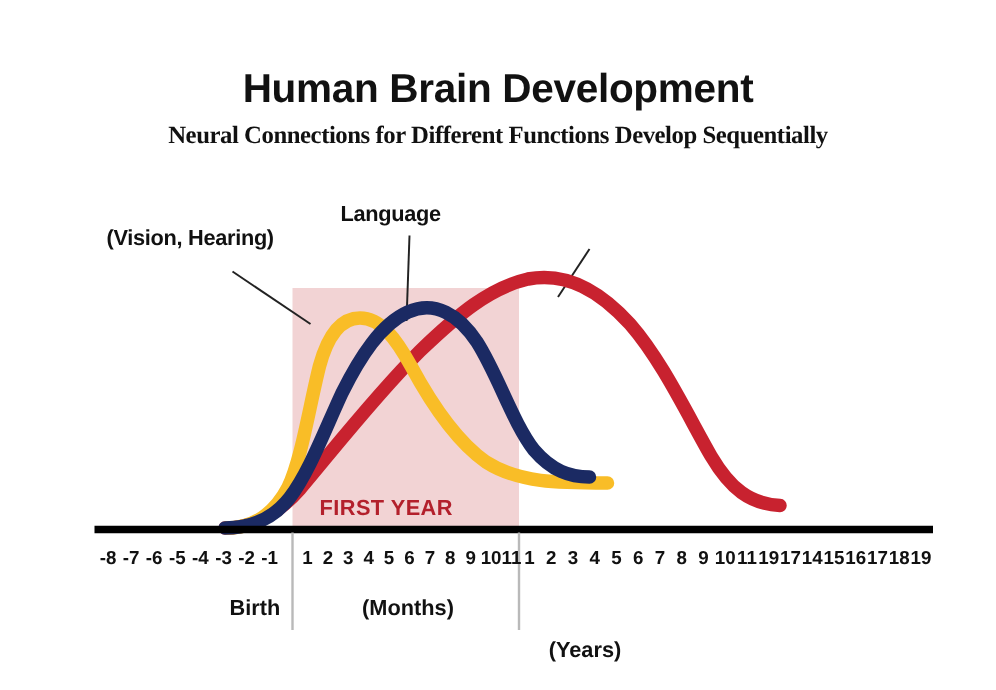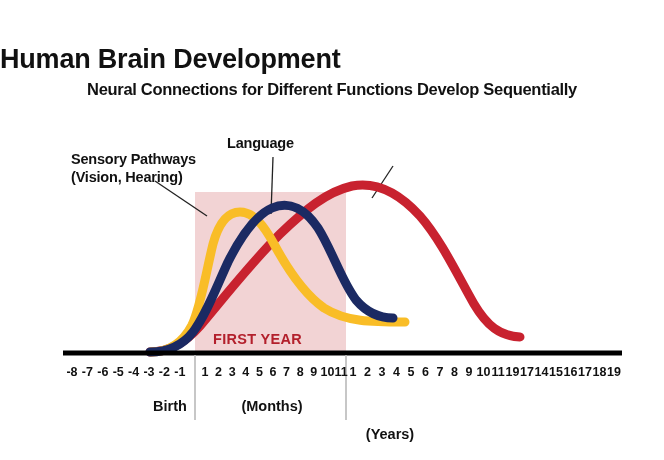--- a/index.html
+++ b/index.html
@@ -18,35 +18,37 @@
     position: relative;
     width: 664px;
     height: 460px;
     background: #ffffff;
   }
   .title {
     position: absolute;
     left: 0;
     top: 44px;
     width: 664px;
+    text-align: center;
     font-size: 27px;
     font-weight: bold;
     letter-spacing: -0.2px;
     color: #111111;
   }
   .subtitle {
     position: absolute;
     left: 0;
     top: 80px;
     width: 664px;
     text-align: center;
     font-size: 16.5px;
     font-weight: bold;
     letter-spacing: -0.3px;
     color: #111111;
+    font-family: Liberation Serif, serif;
   }
   .annot {
     position: absolute;
     font-size: 14.5px;
     font-weight: bold;
     letter-spacing: -0.2px;
     line-height: 18px;
     color: #111111;
     white-space: nowrap;
   }
@@ -129,21 +131,20 @@
              C 332 250, 342 282, 356 300
              C 368 314, 380 318, 393 318"></path>
 
     <line x1="63" y1="353" x2="622" y2="353" stroke="#000000" stroke-width="5"></line>
 
     <line x1="195" y1="355" x2="195" y2="420" stroke="#b9b9b9" stroke-width="1.6"></line>
     <line x1="346" y1="355" x2="346" y2="420" stroke="#b9b9b9" stroke-width="1.6"></line>
   </svg>
 
   <div class="annot" id="annot-sensory">
-    <div>Sensory Pathways</div>
     <div>(Vision, Hearing)</div>
   </div>
   <div class="annot" id="annot-language">Language</div>
 
   <div id="band-label">FIRST YEAR</div>
 
   <div id="axis-ticks">
       <div class="axis-num" style="left: 72px;">-8</div>
       <div class="axis-num" style="left: 87.4px;">-7</div>
       <div class="axis-num" style="left: 102.8px;">-6</div>

